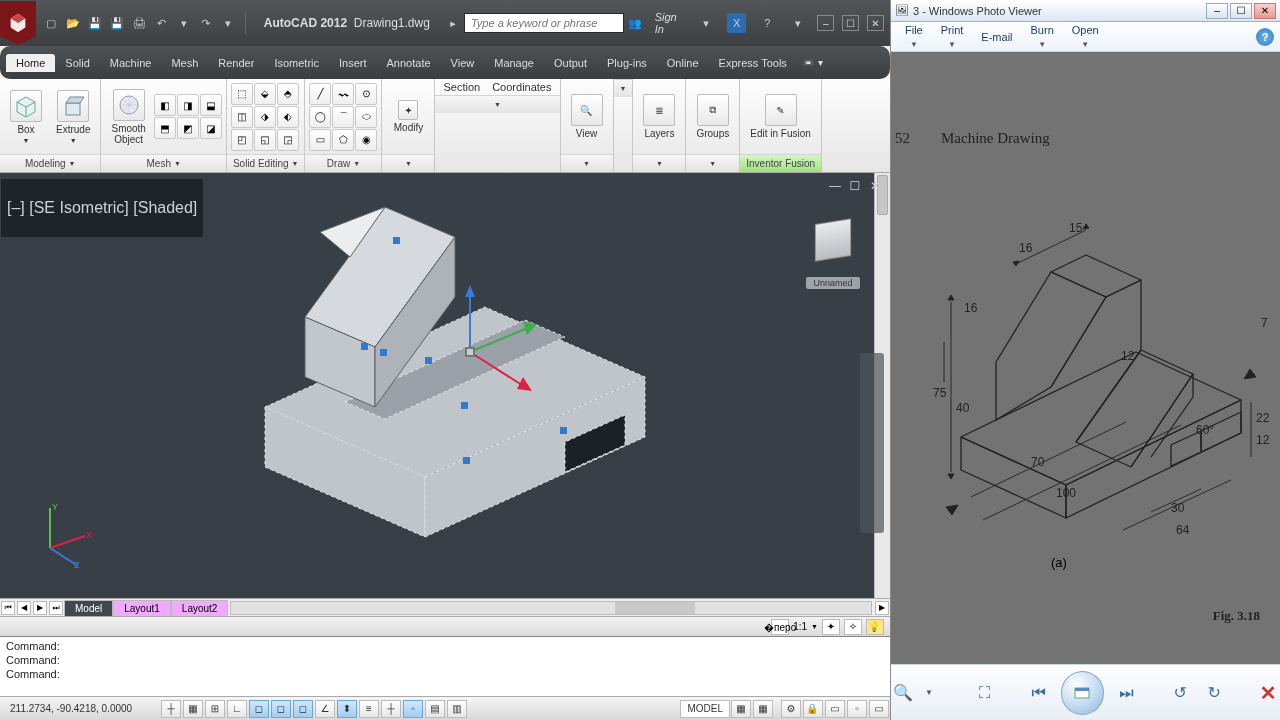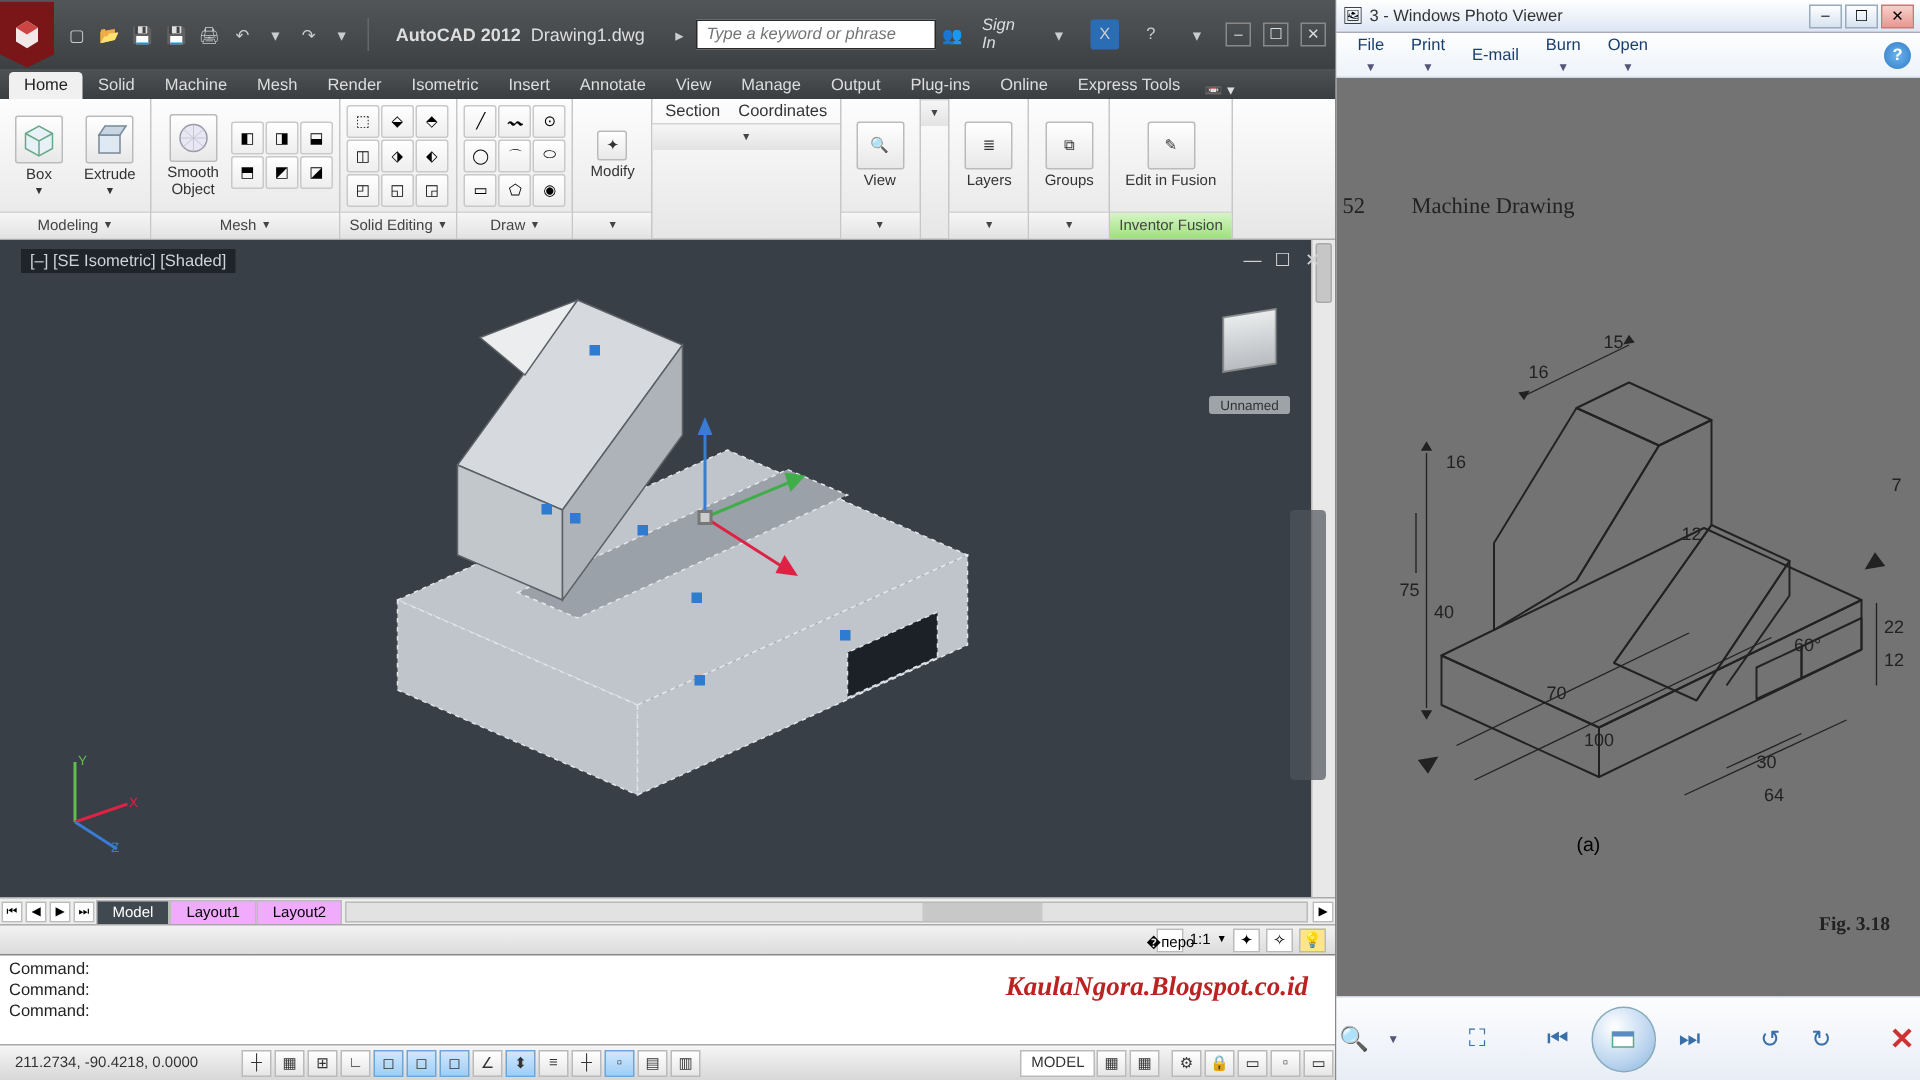--- a/index.html
+++ b/index.html
@@ -13,41 +13,41 @@
 .qat .logo { width:40px; height:44px; background:#7a1518; margin-right:4px; display:flex; align-items:center; justify-content:center; clip-path:polygon(0 0,100% 0,100% 80%,50% 100%,0 80%); }
 .qat .logo svg { width:22px; height:22px; }
 .qat .qbtn { width:20px; height:20px; margin:0 2px; display:flex; align-items:center; justify-content:center; color:#ccc; }
 .qat .sep { width:1px; height:22px; background:#666; margin:0 6px; }
 .qat .title { margin:1px 12px; font-size:12px; white-space:nowrap; }
 .qat .search { flex:0 0 160px; height:20px; background:#fff; color:#888; font-size:11px; padding:2px 6px; border:1px solid #2a2a2a; font-style:italic; }
 .qat .right { margin-left:auto; display:flex; align-items:center; gap:8px; padding-right:6px; }
 .qat .winbtn { width:18px; height:16px; border:1px solid #888; display:flex; align-items:center; justify-content:center; font-size:10px; color:#ddd; }
 
 
-.rtabs { height:20px; background:linear-gradient(#4f5255,#3b3e41); display:flex; align-items:flex-end; padding-left:6px; font-size:11px; color:#ddd; }
+.rtabs { height:33px; background:linear-gradient(#4f5255,#3b3e41); display:flex; align-items:center; padding-left:6px; font-size:11px; color:#ddd;border-radius:10px; }
 .rtabs .tab { padding:3px 10px; cursor:pointer; }
 .rtabs .tab.active { background:#f0f0f0; color:#222; border-radius:3px 3px 0 0; }
 .rtabs .ddown { margin-left:6px; font-size:10px; }
 .rtabs .spacer { flex:1; }
 
 
 .ribbon { height:94px; background:linear-gradient(#fdfdfd,#e6e6e6); border-bottom:1px solid #aaa; display:flex; }
 .panel { border-right:1px solid #c7c7c7; display:flex; flex-direction:column; }
 .panel .body { flex:1; display:flex; align-items:center; padding:2px 4px; gap:2px; }
 .panel .foot { height:18px; background:linear-gradient(#f6f6f6,#e3e3e3); border-top:1px solid #d4d4d4; font-size:10px; color:#444; display:flex; align-items:center; justify-content:center; gap:3px; padding:0 6px; }
 .panel .foot.hl { background:linear-gradient(#d5f5c4,#9fe07f); }
 .bigbtn { display:flex; flex-direction:column; align-items:center; justify-content:center; gap:2px; padding:2px 6px; font-size:10px; color:#333; min-width:44px; height:70px; }
 .bigbtn .ic { width:32px; height:32px; border:1px solid #bbb; background:linear-gradient(#fff,#e8e8e8); border-radius:2px; display:flex; align-items:center; justify-content:center; }
 .grid3 { display:grid; grid-template-columns:repeat(3,22px); grid-auto-rows:22px; gap:1px; }
 .sm { width:22px; height:22px; border:1px solid #c9c9c9; background:linear-gradient(#fff,#eee); border-radius:2px; display:flex; align-items:center; justify-content:center; font-size:10px; }
 .lbl2 { display:flex; gap:12px; font-size:11px; color:#333; padding:2px 8px; }
 
 
 .vparea { flex:1; position:relative; background:#383f47; }
-.vlabel { position:absolute; left:14px; top:6px; background:rgba(20,25,30,.7); color:#cfd3d6; font-size:11px; padding:2px 6px; }
+.vlabel { position:absolute; left:1px; top:6px; background:rgba(20,25,30,.7); color:#cfd3d6; font-size:16px; padding:20px 6px; }
 .vctrl { position:absolute; right:8px; top:6px; display:flex; gap:6px; }
 .vctrl span { width:14px; height:14px; color:#cfd3d6; font-size:12px; display:flex; align-items:center; justify-content:center; }
 .cube { position:absolute; right:30px; top:40px; width:54px; height:54px; }
 .cube .c { width:40px; height:40px; margin:7px; background:linear-gradient(#e9ebec,#b8bcc0); border:1px solid #888; transform:rotateX(20deg) rotateY(-25deg); transform-style:preserve-3d; }
 .cube .lbl { position:absolute; bottom:-22px; width:100%; text-align:center; font-size:9px; background:#9ea3a8; color:#333; padding:1px 0; border-radius:2px; }
 .navbar { position:absolute; right:6px; top:180px; width:24px; height:180px; background:rgba(80,86,92,.7); border-radius:3px; }
 
 
 .model { position:absolute; left:50%; top:50%; transform:translate(-50%,-55%); }
 .ucs { position:absolute; left:30px; bottom:30px; }
@@ -401,21 +401,20 @@
   <div class="annorow">
     <span class="btn">�перо</span>
     <span>1:1</span>
       <span style="font-size:7px;">▼</span>
     <span class="btn">✦</span>
     <span class="btn">✧</span>
     <span class="btn" style="background:#ffe58a;">💡</span>
   </div>
 
   <div class="cmd">
-    <div class="watermark">KaulaNgora.Blogspot.co.id</div>
     <div>Command:</div>
     <div>Command:</div>
     <div>Command:</div>
   </div>
 
   <div class="status">
     <span class="coords">211.2734, -90.4218, 0.0000</span>
     <span class="sb">┼</span>
     <span class="sb">▦</span>
     <span class="sb">⊞</span>

